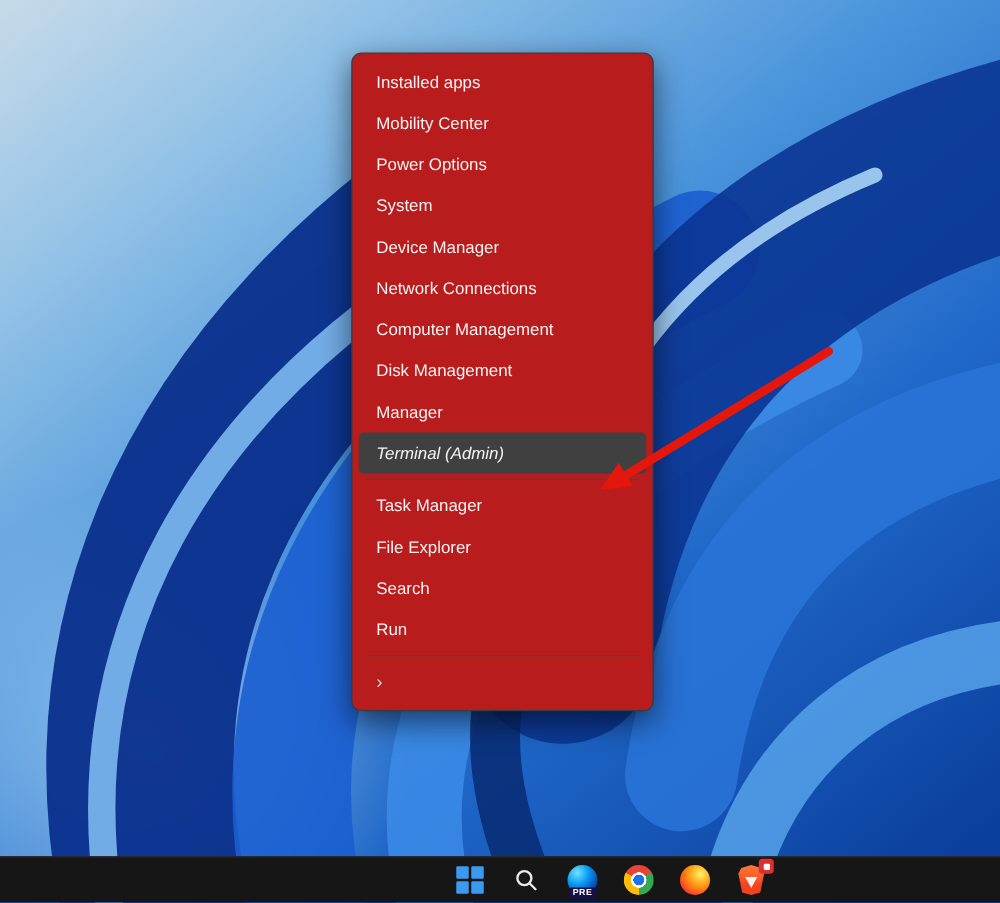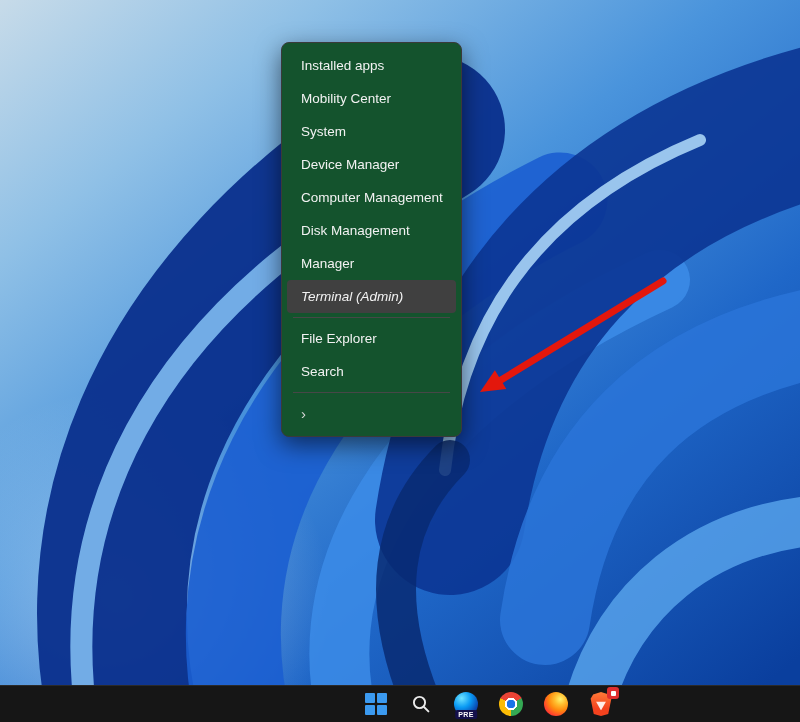--- a/index.html
+++ b/index.html
@@ -12,22 +12,22 @@
   .screen { position: absolute; inset: 0; width: 800px; height: 722px; overflow: hidden; }
 
   
   .wallpaper { position: absolute; inset: 0; display: block; }
 
   
   .context-menu {
     position: absolute;
     left: 281px;
     top: 42px;
-    width: 181px;
-    background: #14532d;
+    width: 242px;
+    background: #b91c1c;
     border: 1px solid #3a3a3a;
     border-radius: 8px;
     padding: 6px 0;
     box-shadow: 0 8px 24px rgba(0,0,0,0.55);
     z-index: 5;
   }
   .menu-item {
     height: 33px;
     line-height: 33px;
     padding: 0 14px;
@@ -185,45 +185,57 @@
   </svg>
 
   <div class="context-menu">
     <div class="menu-item">
       <span class="lbl">Installed apps</span>
     </div>
     <div class="menu-item">
       <span class="lbl">Mobility Center</span>
     </div>
     <div class="menu-item">
+      <span class="lbl">Power Options</span>
+    </div>
+    <div class="menu-item">
       <span class="lbl">System</span>
     </div>
     <div class="menu-item">
       <span class="lbl">Device Manager</span>
+    </div>
+    <div class="menu-item">
+      <span class="lbl">Network Connections</span>
     </div>
     <div class="menu-item">
       <span class="lbl">Computer Management</span>
     </div>
     <div class="menu-item">
       <span class="lbl">Disk Management</span>
     </div>
     <div class="menu-item">
       <span class="lbl">Manager</span>
     </div>
     <div class="menu-item highlighted">
       <span class="lbl">Terminal (Admin)</span>
     </div>
 
     <div class="menu-separator"></div>
 
     <div class="menu-item">
+      <span class="lbl">Task Manager</span>
+    </div>
+    <div class="menu-item">
       <span class="lbl">File Explorer</span>
     </div>
     <div class="menu-item">
       <span class="lbl">Search</span>
+    </div>
+    <div class="menu-item">
+      <span class="lbl">Run</span>
     </div>
 
     <div class="menu-separator"></div>
 
     <div class="menu-item">
       <span class="chevron">›</span>
     </div>
   </div>
 
   <svg class="arrow-overlay" width="800" height="722" viewBox="0 0 800 722">

